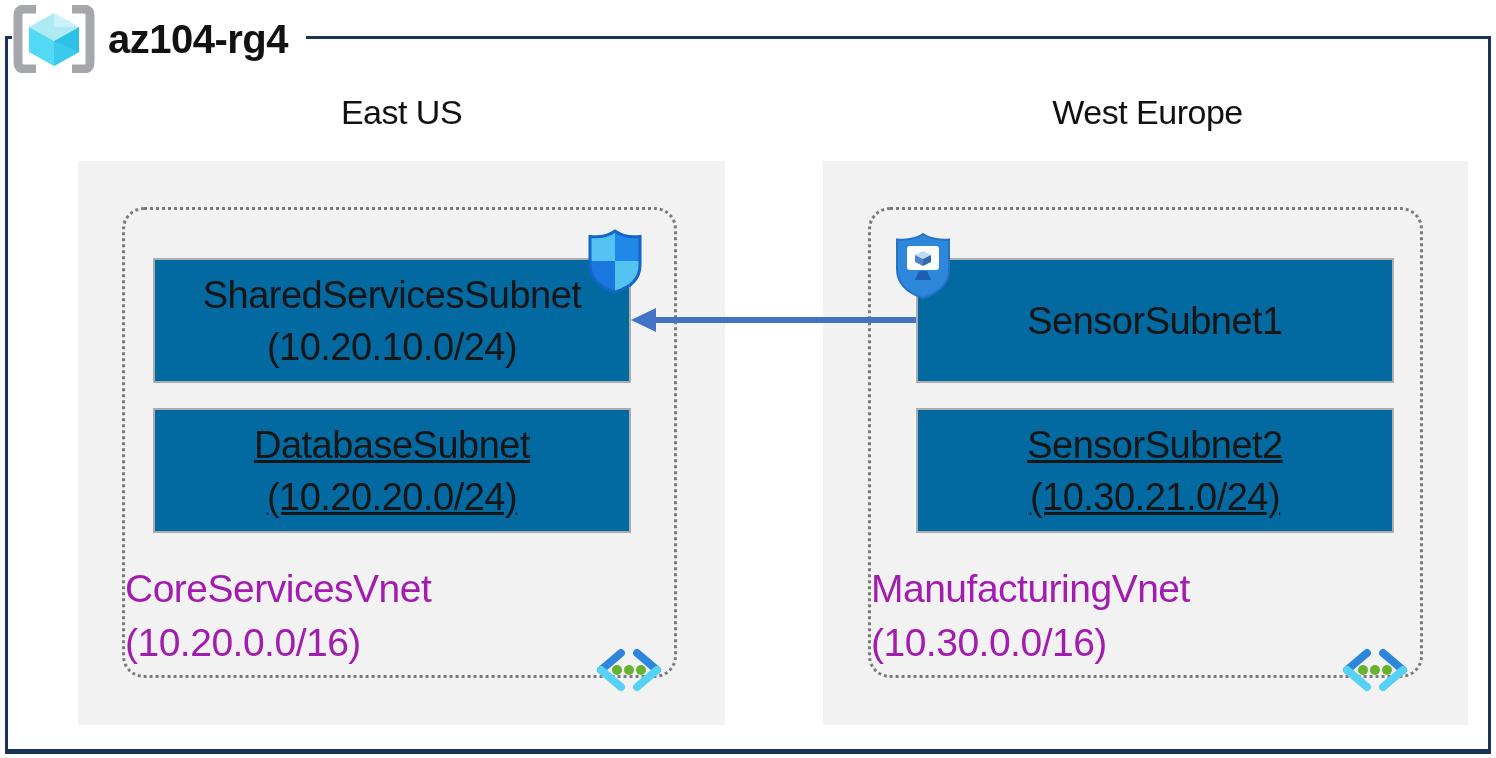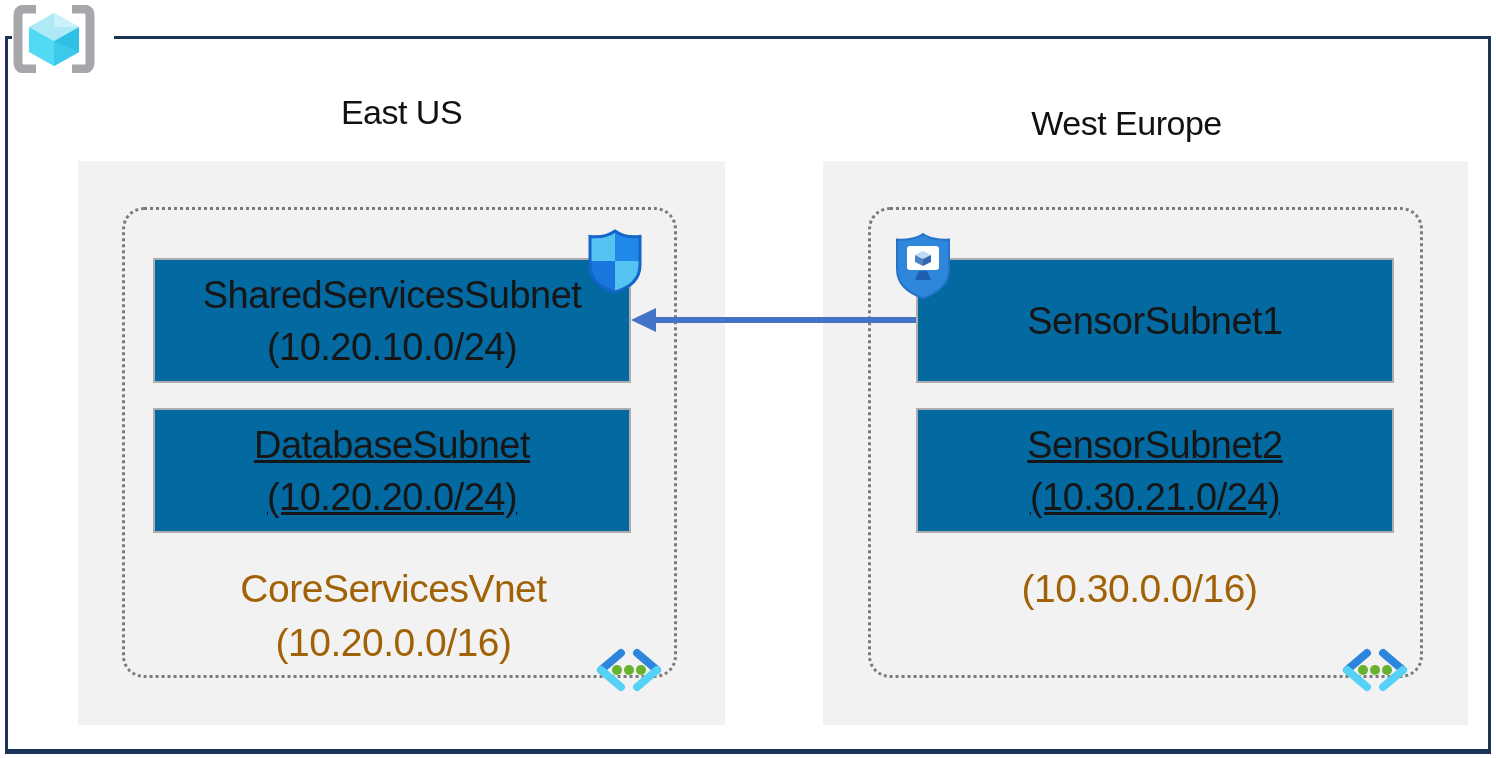--- a/index.html
+++ b/index.html
@@ -19,21 +19,21 @@
     background:#fff;padding:0 18px 0 0;
   }
   .rg-icon{width:84px;height:68px;display:block;}
   .rg-title{font-size:40px;font-weight:700;letter-spacing:-0.5px;color:#121212;line-height:68px;}
 
   .region-label{
     position:absolute;top:82px;height:60px;line-height:60px;
     text-align:center;font-size:34px;letter-spacing:-0.5px;color:#111;z-index:2;
   }
   .region-label.east{left:78px;width:647px;}
-  .region-label.west{left:804px;width:645px;margin-top:11px;}
+  .region-label.west{left:825px;width:645px;}
 
   .region-box{position:absolute;top:161px;height:564px;background:#f2f2f2;}
   .region-box.east{left:78px;width:647px;}
   .region-box.west{left:823px;width:645px;}
 
   .vnet-box{
     position:absolute;top:46px;width:549px;height:465px;
     border:3px dotted #7b7b7b;border-radius:22px;
   }
   .region-box.east .vnet-box{left:44px;}
@@ -44,22 +44,22 @@
     background:#0369a1;border:2px solid #adadad;
     display:flex;flex-direction:column;justify-content:center;align-items:center;
     text-align:center;font-size:38px;letter-spacing:-0.5px;line-height:52px;color:#161616;
   }
   .subnet.first{top:48px;}
   .subnet.second{top:198px;text-decoration:underline;}
   .region-box.east .subnet{left:28px;}
   .region-box.west .subnet{left:45px;}
 
   .vnet-label{
-    position:absolute;left:0;right:12px;top:352px;text-align:center;
-    font-size:39px;letter-spacing:-0.5px;line-height:54px;color:#a16207;
+    position:absolute;left:0;right:12px;top:352px;
+    font-size:39px;letter-spacing:-0.5px;line-height:54px;color:#a21caf;
   }
 
   .vnet-icon{
     position:absolute;right:10px;bottom:-17px;width:70px;height:44px;z-index:3;display:block;
   }
 
   .nsg-icon{position:absolute;left:586px;top:228px;width:58px;height:67px;z-index:4;display:block;}
   .asg-icon{position:absolute;left:893px;top:231px;width:60px;height:70px;z-index:4;display:block;}
 
   .peering-arrow{position:absolute;left:628px;top:304px;width:292px;height:32px;z-index:3;display:block;}
@@ -74,20 +74,21 @@
   <div class="rg-header">
     <svg class="rg-icon" viewBox="0 0 84 68" aria-hidden="true">
       <path d="M24 4 H13 C8 4 6 6 6 11 V57 C6 62 8 64 13 64 H24" fill="none" stroke="#a5a7aa" stroke-width="9"></path>
       <path d="M60 4 H71 C76 4 78 6 78 11 V57 C78 62 76 64 71 64 H60" fill="none" stroke="#a5a7aa" stroke-width="9"></path>
       <polygon points="42,8 67,22 42,36 17,22" fill="#aeeaf6"></polygon>
       <polygon points="42,8 67,22 42,22" fill="#c9f2fa"></polygon>
       <polygon points="17,22 42,36 42,61 17,47" fill="#52d9f3"></polygon>
       <polygon points="67,22 42,36 42,61 67,47" fill="#2fc0e5"></polygon>
       <polygon points="42,36 67,47 42,61" fill="#3ccaec"></polygon>
     </svg>
+    <span class="rg-title">az104-rg4</span>
   </div>
 
   <div class="region-label east">East US</div>
   <div class="region-label west">West Europe</div>
 
   <div class="region-box east">
     <div class="vnet-box">
       <div class="subnet first">
         <div>SharedServicesSubnet</div>
         <div>(10.20.10.0/24)</div>
@@ -115,20 +116,21 @@
   <div class="region-box west">
     <div class="vnet-box">
       <div class="subnet first">
         <div>SensorSubnet1</div>
       </div>
       <div class="subnet second">
         <div>SensorSubnet2</div>
         <div>(10.30.21.0/24)</div>
       </div>
       <div class="vnet-label">
+        <div>ManufacturingVnet</div>
         <div>(10.30.0.0/16)</div>
       </div>
       <svg class="vnet-icon" viewBox="0 0 70 44" aria-hidden="true">
         <line x1="27" y1="5" x2="7" y2="22" stroke="#2e86dc" stroke-width="8" stroke-linecap="round"></line>
         <line x1="7" y1="22" x2="27" y2="39" stroke="#55d2f5" stroke-width="8" stroke-linecap="round"></line>
         <line x1="43" y1="5" x2="63" y2="22" stroke="#2e86dc" stroke-width="8" stroke-linecap="round"></line>
         <line x1="63" y1="22" x2="43" y2="39" stroke="#55d2f5" stroke-width="8" stroke-linecap="round"></line>
         <circle cx="23" cy="22" r="5" fill="#67b22e"></circle>
         <circle cx="35" cy="22" r="5" fill="#67b22e"></circle>
         <circle cx="47" cy="22" r="5" fill="#67b22e"></circle>

